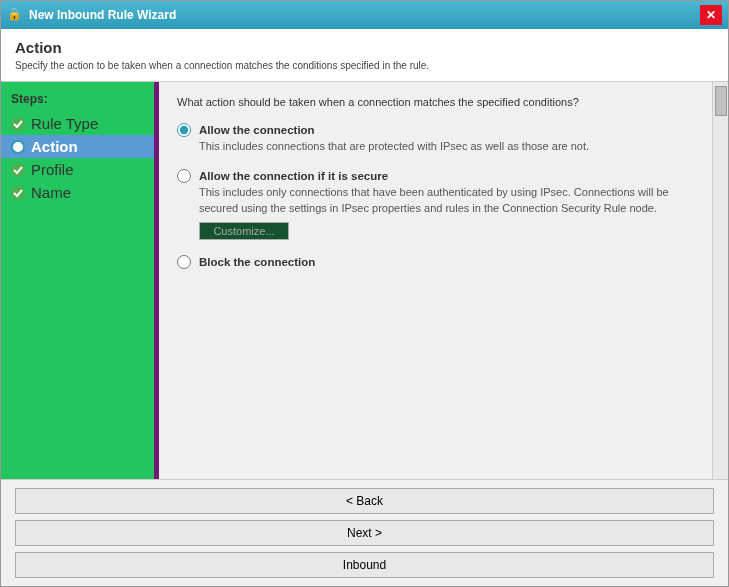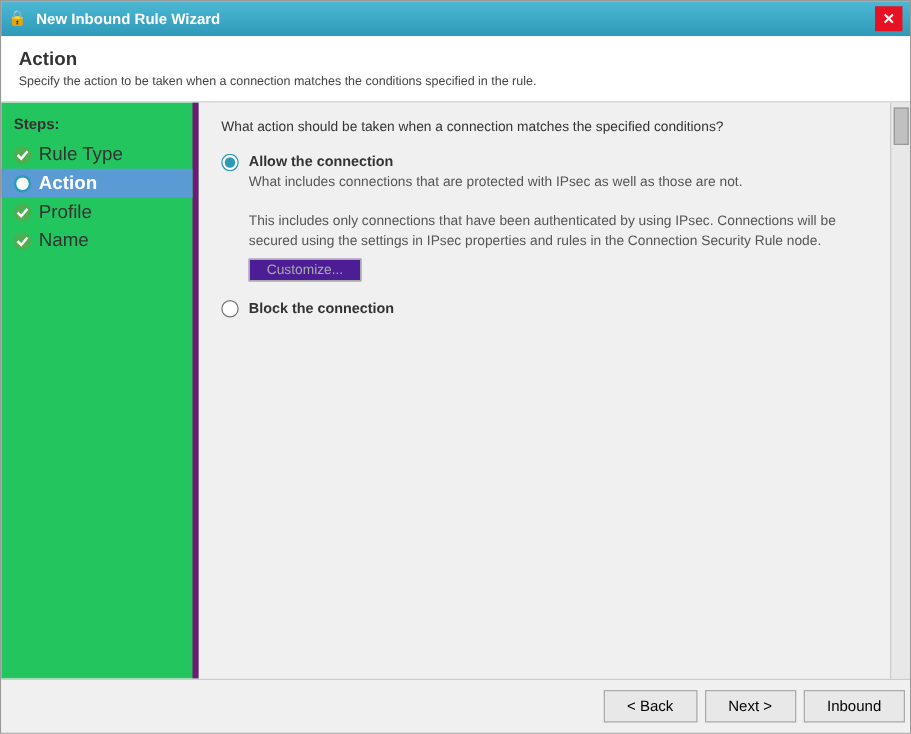--- a/index.html
+++ b/index.html
@@ -168,39 +168,40 @@
     .radio-sub-text {
       font-size: 11px;
       color: #555;
       margin-left: 22px;
       margin-top: 2px;
       line-height: 1.4;
     }
     .customize-btn {
       margin-left: 22px;
       margin-top: 6px;
-      background: #4c1d95;
+      background: #14532d;
       border: 1px solid #aaa;
       color: #555;
       padding: 2px 10px;
       font-size: 11px;
       cursor: not-allowed;
       width: 90px;
     }
     .customize-btn:disabled {
       color: #aaa;
     }
     .footer {
       background: #f0f0f0;
       border-top: 1px solid #ccc;
-      padding: 8px 4px;
+      padding: 8px 14px;
       display: flex;
       justify-content: flex-end;
       gap: 6px;
       flex-shrink: 0;
+      flex-direction: column;
     }
     .footer-btn {
       padding: 5px 18px;
       font-size: 12px;
       border: 1px solid #aaa;
       background: #e8e8e8;
       cursor: pointer;
       min-width: 70px;
     }
     .scrollbar-area {
@@ -279,24 +280,28 @@
     <div class="main-panel">
       <div class="question-text">What action should be taken when a connection matches the specified conditions?</div>
 
       <div class="radio-group">
 
         <div class="radio-option">
           <div class="radio-row">
             <input type="radio" class="radio-input" name="action" checked="" style="">
             <span class="radio-main-label">Allow the connection</span>
           </div>
-          <div class="radio-sub-text">What includes connections that are protected with IPsec as well as those are not.</div>
+          <div class="radio-sub-text">This includes connections that are protected with IPsec as well as those are not.</div>
         </div>
 
         <div class="radio-option">
+          <div class="radio-row">
+            <input type="radio" class="radio-input" name="action" style="">
+            <span class="radio-main-label">Allow the connection if it is secure</span>
+          </div>
           <div class="radio-sub-text">This includes only connections that have been authenticated by using IPsec.  Connections will be secured using the settings in IPsec properties and rules in the Connection Security Rule node.</div>
           <button class="customize-btn" disabled="">Customize...</button>
         </div>
 
         <div class="radio-option">
           <div class="radio-row">
             <input type="radio" class="radio-input" name="action" style="">
             <span class="radio-main-label">Block the connection</span>
           </div>
         </div>

